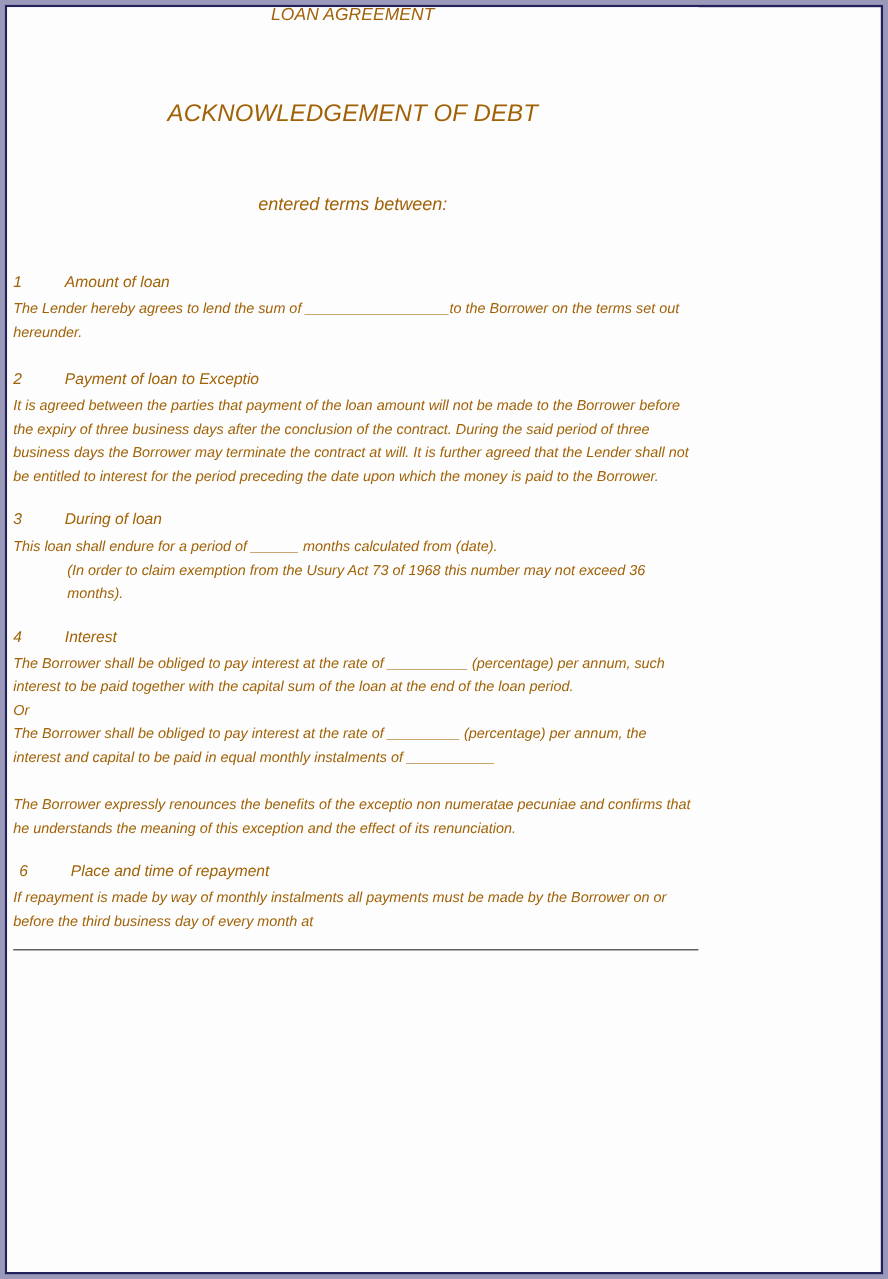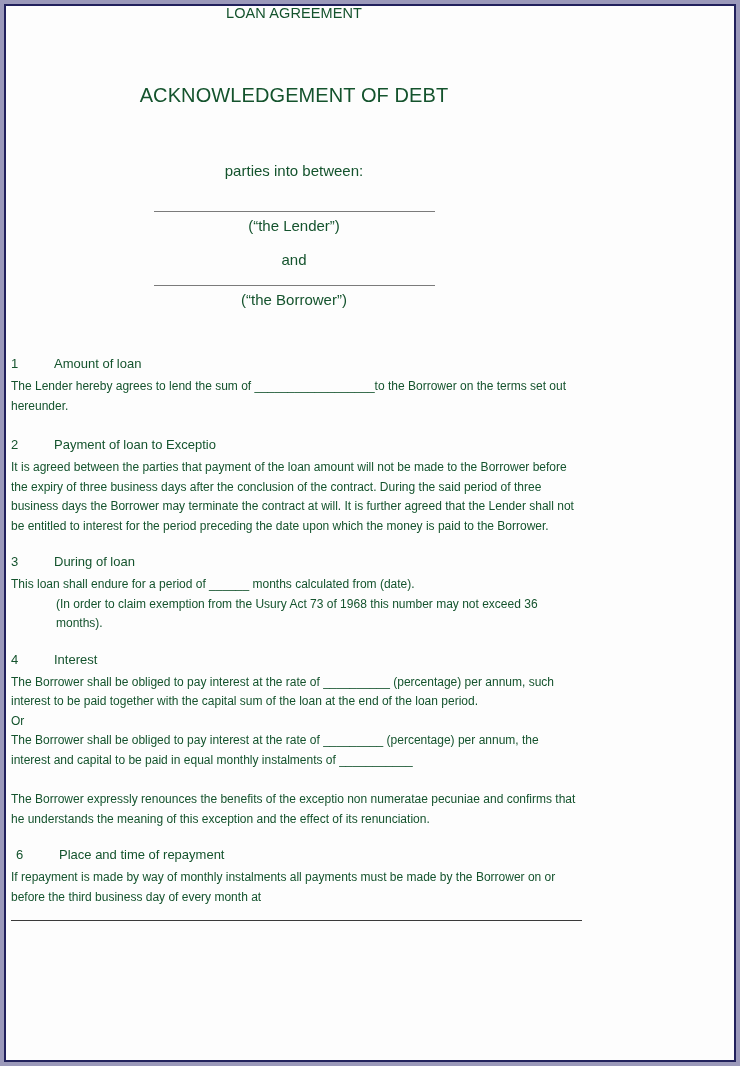--- a/index.html
+++ b/index.html
@@ -40,21 +40,22 @@
   }
   .sheet {
     position: absolute;
     left: 6px;
     top: 6px;
     width: 576px;
     height: 1054px;
     box-sizing: border-box;
     background: #fdfdfd;
     overflow: hidden;
-    color: #14532d;
+    color: #a16207;
+    font-style: italic;
   }
   .doc-title {
     text-align: center;
     font-size: 14.5px;
     letter-spacing: 0.1px;
     line-height: 17px;
     margin-top: -1px;
   }
   .doc-subtitle {
     text-align: center;
@@ -144,29 +145,22 @@
 <div id="page">
   <div class="frame-outer"></div>
   <div class="frame-inner"></div>
 
   <div class="sheet">
 
     <div class="doc-title">LOAN AGREEMENT</div>
 
     <div class="doc-subtitle">ACKNOWLEDGEMENT OF DEBT</div>
 
-    <div class="entered-line">parties into between:</div>
-
-    <div class="sig-block">
-      <div class="sig-rule"></div>
-      <div class="sig-caption">(“the Lender”)</div>
-      <div class="conj">and</div>
-      <div class="sig-rule second"></div>
-      <div class="sig-caption">(“the Borrower”)</div>
-    </div>
+    <div class="entered-line">entered terms between:</div>
+
 
     <div class="clauses">
 
       <div class="clause">
         <div class="clause-head"><span class="num">1</span><span>Amount of loan</span></div>
         <div class="clause-body">
           <p>The Lender hereby agrees to lend the sum of __________________to the Borrower on the terms set out hereunder.</p>
         </div>
       </div>
 

